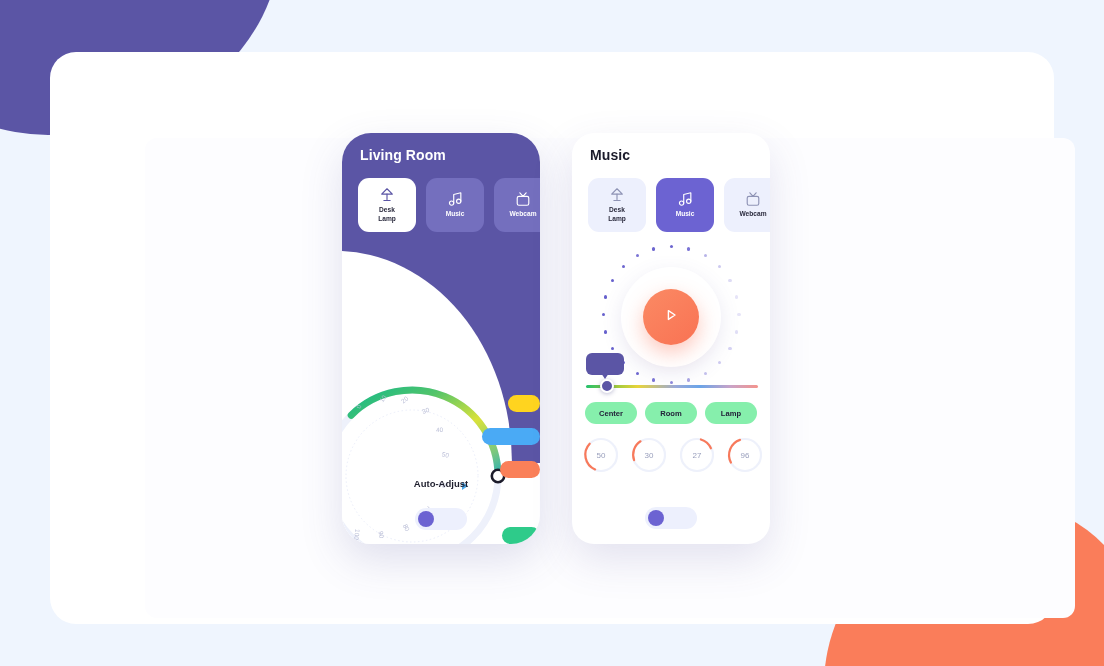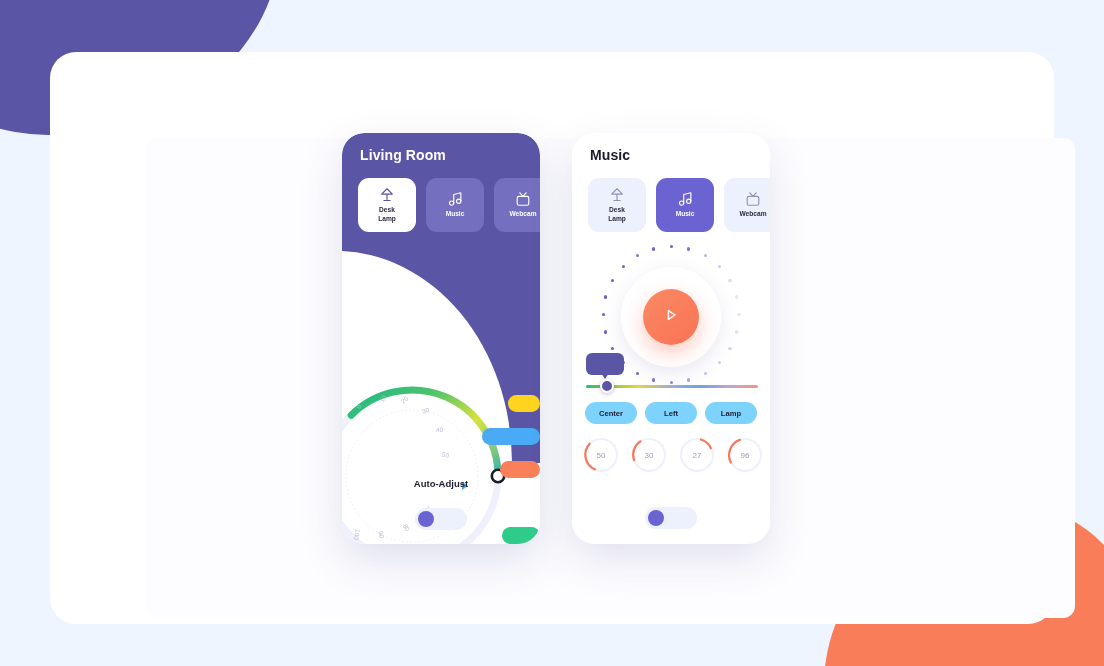--- a/index.html
+++ b/index.html
@@ -46,20 +46,21 @@
   
   .card {
     position: absolute; z-index: 6;
     border-radius: 22px;
     overflow: hidden;
   }
   .card-1 {
     left: 342px; top: 133px; width: 198px; height: 411px;
     background: #ffffff;
     box-shadow: 0 16px 42px rgba(80,75,150,.17);
+    border-radius: 29px;
   }
   .card-2 {
     left: 572px; top: 133px; width: 198px; height: 411px;
     background: #ffffff;
     box-shadow: 0 16px 42px rgba(80,75,150,.15);
   }
 
   
   .c1-header {
     position: absolute; left: 0; top: 0; width: 198px; height: 330px;
@@ -196,21 +197,21 @@
   .track-knob {
     position: absolute; left: 14px; top: 26px;
     width: 14px; height: 14px; border-radius: 50%;
     background: #5b55a5; border: 2.5px solid #ffffff;
     box-shadow: 0 1px 4px rgba(70,65,130,.35);
   }
 
   
   .pos-row { position: absolute; left: 13px; top: 269px; display: flex; gap: 8px; z-index: 4; }
   .pos-btn {
-    height: 22px; border-radius: 11px; background: #7dd3fc;
+    height: 22px; border-radius: 11px; background: #86efac;
     display: flex; align-items: center; justify-content: center;
     font-size: 7.6px; font-weight: bold; color: #23233a;
     padding: 0 10px; min-width: 52px;
   }
 
   
   .gauges { position: absolute; left: 10px; top: 303px; display: flex; gap: 10px; z-index: 4; }
   .gauge { position: relative; width: 38px; height: 38px; }
   .gauge svg { position: absolute; left: 0; top: 0; }
   .gauge-val {
@@ -388,21 +389,21 @@
     </div>
 
     <div class="slider-wrap">
       <div class="bubble"></div>
       <div class="track"></div>
       <div class="track-knob"></div>
     </div>
 
     <div class="pos-row">
       <div class="pos-btn">Center</div>
-      <div class="pos-btn">Left</div>
+      <div class="pos-btn">Room</div>
       <div class="pos-btn">Lamp</div>
     </div>
 
     <div class="gauges">
       <div class="gauge">
         <svg width="38" height="38" viewBox="0 0 38 38">
           <circle cx="19" cy="19" r="16" fill="none" stroke="#eef1fb" stroke-width="2.2"></circle>
           <path d="M 7.7 7.7 A 16 16 0 0 0 13.1 33.4" fill="none" stroke="#f8795a" stroke-width="2.2" stroke-linecap="round"></path>
         </svg>
         <div class="gauge-val">50</div>

